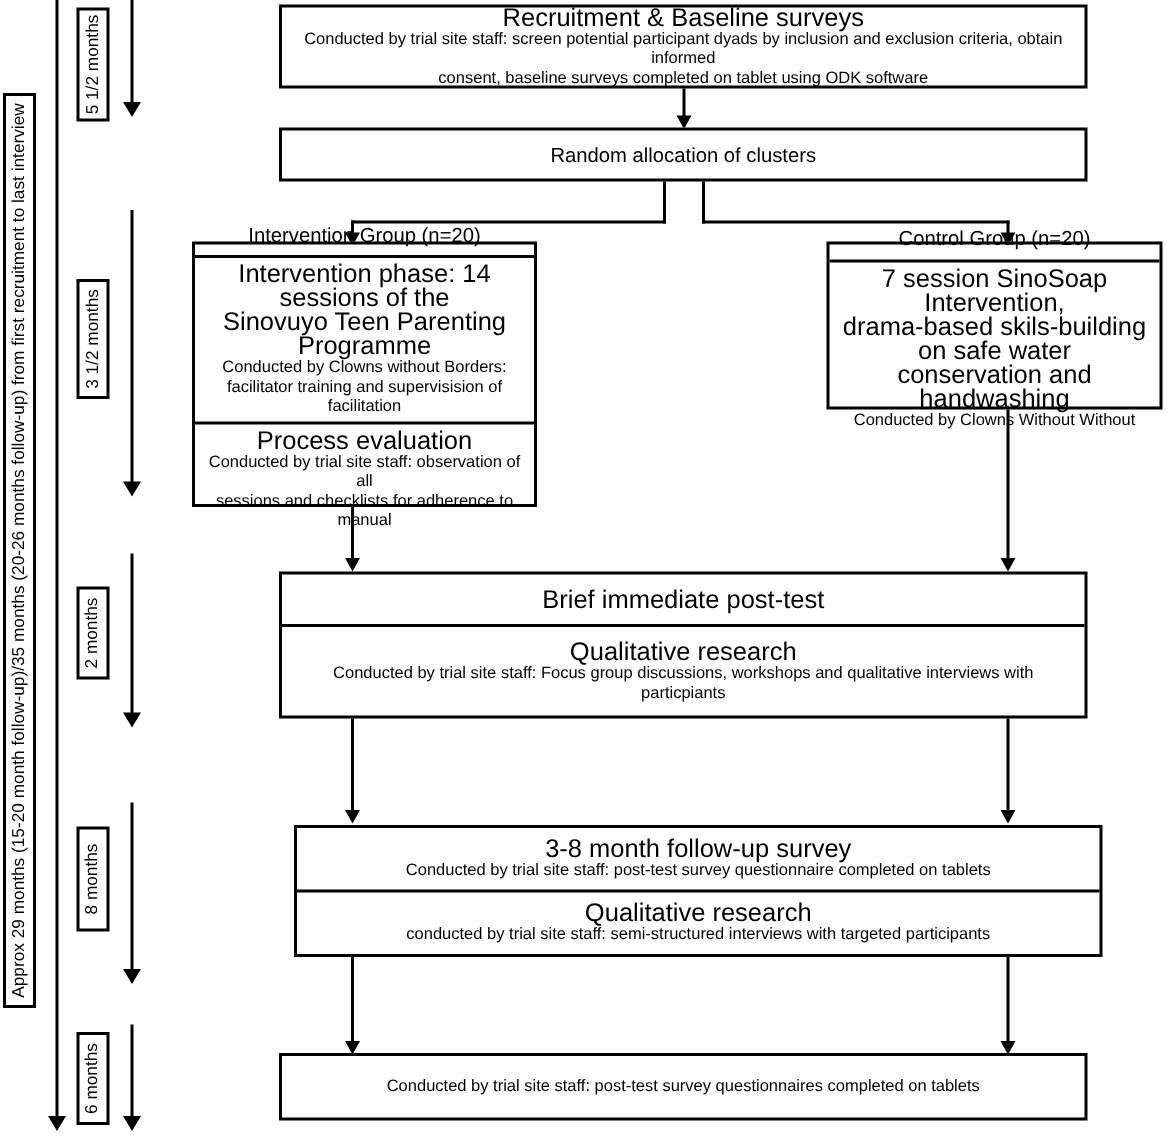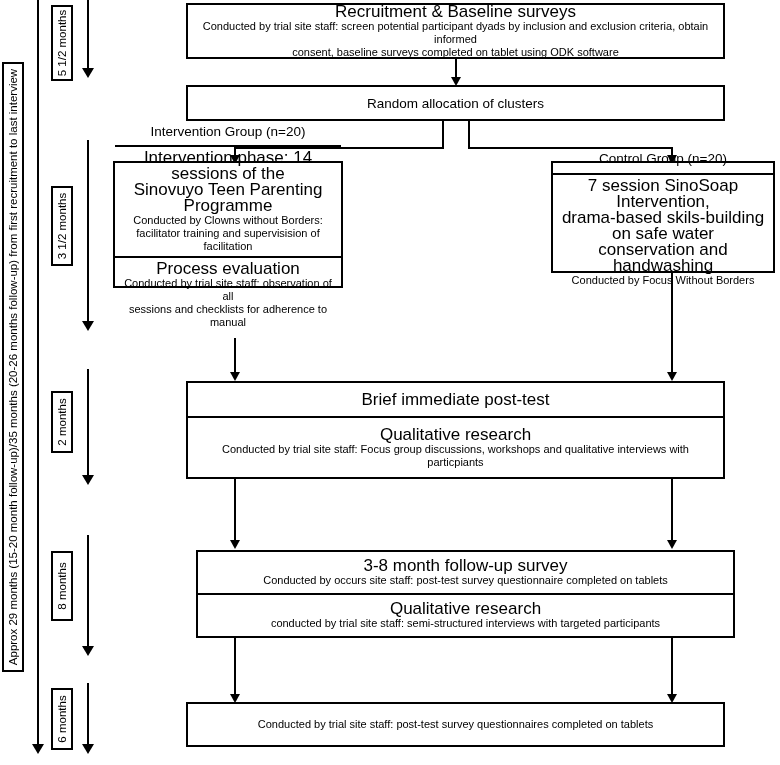--- a/index.html
+++ b/index.html
@@ -186,21 +186,21 @@
   <div class="vline" style="left:442px; top:121px; height:28px;"></div>
   <div class="hline" style="left:234px; top:147px; width:210px;"></div>
   <div class="vline" style="left:234px; top:147px; height:13px;"></div>
   <div class="arrowhead thin" style="left:230px; top:155px;"></div>
 
   <div class="vline" style="left:468px; top:121px; height:28px;"></div>
   <div class="hline" style="left:468px; top:147px; width:205px;"></div>
   <div class="vline" style="left:671px; top:147px; height:13px;"></div>
   <div class="arrowhead thin" style="left:667px; top:155px;"></div>
 
-  <div class="fbox" style="left:113px; top:161px; width:230px; height:127px;">
+  <div class="fbox" style="left:128px; top:161px; width:230px; height:177px;">
     <div class="fsec" style="flex:0 0 28px;">
       <div class="big">Intervention Group (n=20)</div>
     </div>
     <div class="fsec">
       <div class="ttl">Intervention phase: 14 sessions of the
 Sinovuyo Teen Parenting Programme</div>
       <div class="sub">Conducted by Clowns without Borders:
 facilitator training and supervisision of
 facilitation</div>
     </div>
@@ -213,21 +213,21 @@
   </div>
 
   <div class="fbox" style="left:551px; top:161px; width:224px; height:112px;">
     <div class="fsec" style="flex:0 0 28px;">
       <div class="big">Control Group (n=20)</div>
     </div>
     <div class="fsec">
       <div class="ttl">7 session SinoSoap Intervention,
 drama-based skils-building on safe water
 conservation and handwashing</div>
-      <div class="sub">Conducted by Focus Without Borders</div>
+      <div class="sub">Conducted by Clowns Without Without</div>
     </div>
   </div>
 
   <div class="vline" style="left:234px; top:338px; height:40px;"></div>
   <div class="arrowhead thin" style="left:230px; top:372px;"></div>
 
   <div class="vline" style="left:671px; top:273px; height:105px;"></div>
   <div class="arrowhead thin" style="left:667px; top:372px;"></div>
 
   <div class="fbox" style="left:186px; top:381px; width:539px; height:98px;">
@@ -242,21 +242,21 @@
 
   <div class="vline" style="left:234px; top:479px; height:65px;"></div>
   <div class="arrowhead thin" style="left:230px; top:540px;"></div>
 
   <div class="vline" style="left:671px; top:479px; height:65px;"></div>
   <div class="arrowhead thin" style="left:667px; top:540px;"></div>
 
   <div class="fbox" style="left:196px; top:550px; width:539px; height:88px;">
     <div class="fsec">
       <div class="ttl">3-8 month follow-up survey</div>
-      <div class="sub">Conducted by occurs site staff: post-test survey questionnaire completed on tablets</div>
+      <div class="sub">Conducted by trial site staff: post-test survey questionnaire completed on tablets</div>
     </div>
     <div class="fsec">
       <div class="ttl">Qualitative research</div>
       <div class="sub">conducted by trial site staff: semi-structured interviews with targeted participants</div>
     </div>
   </div>
 
   <div class="vline" style="left:234px; top:638px; height:60px;"></div>
   <div class="arrowhead thin" style="left:230px; top:694px;"></div>
 

